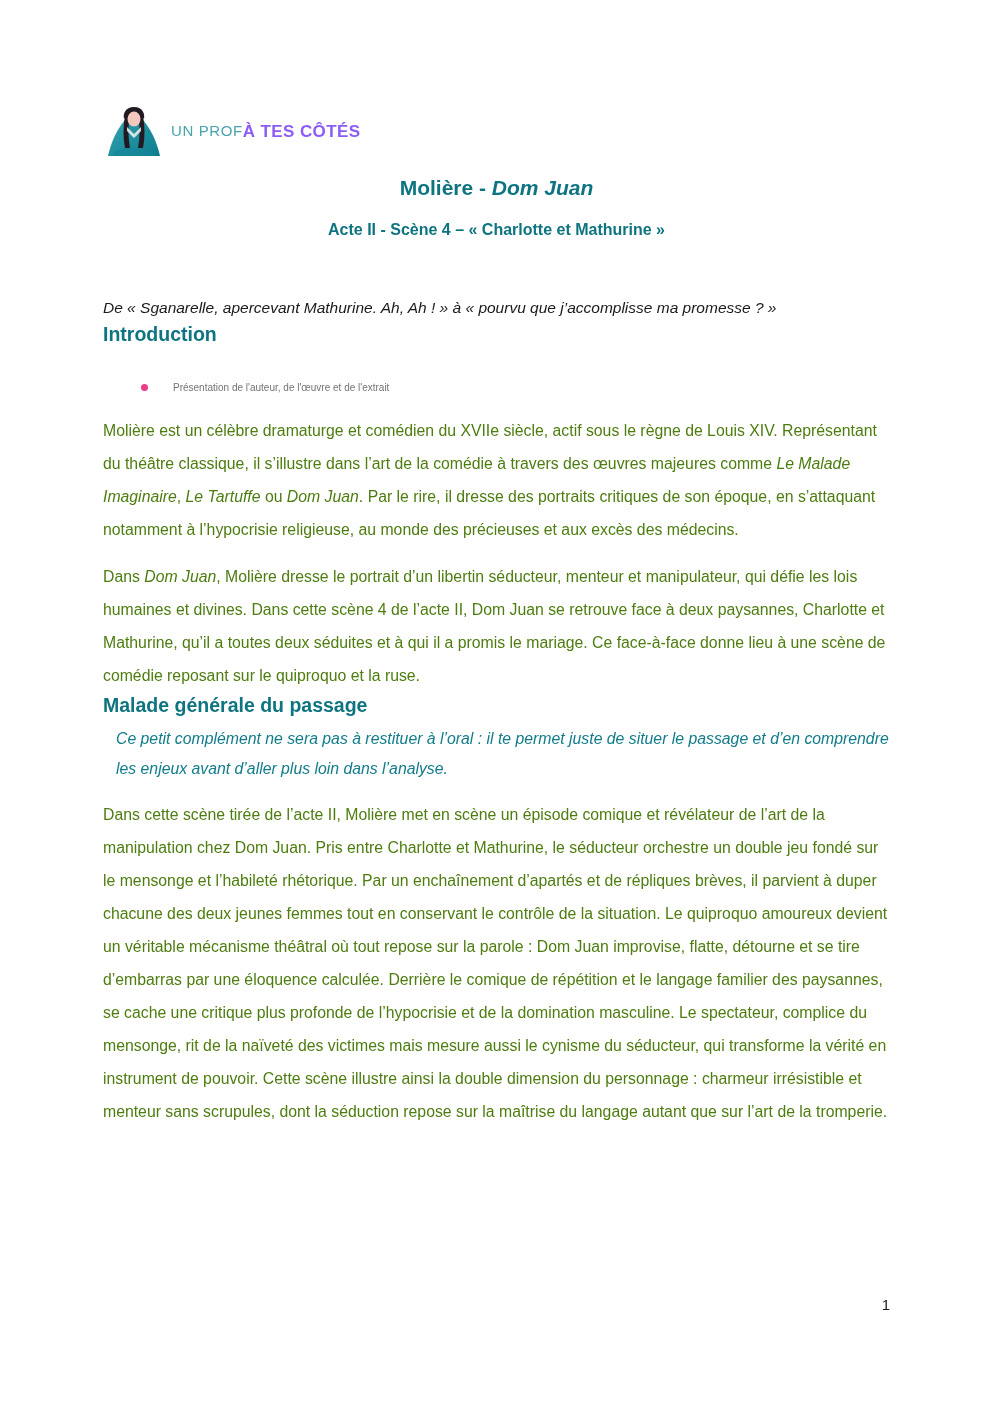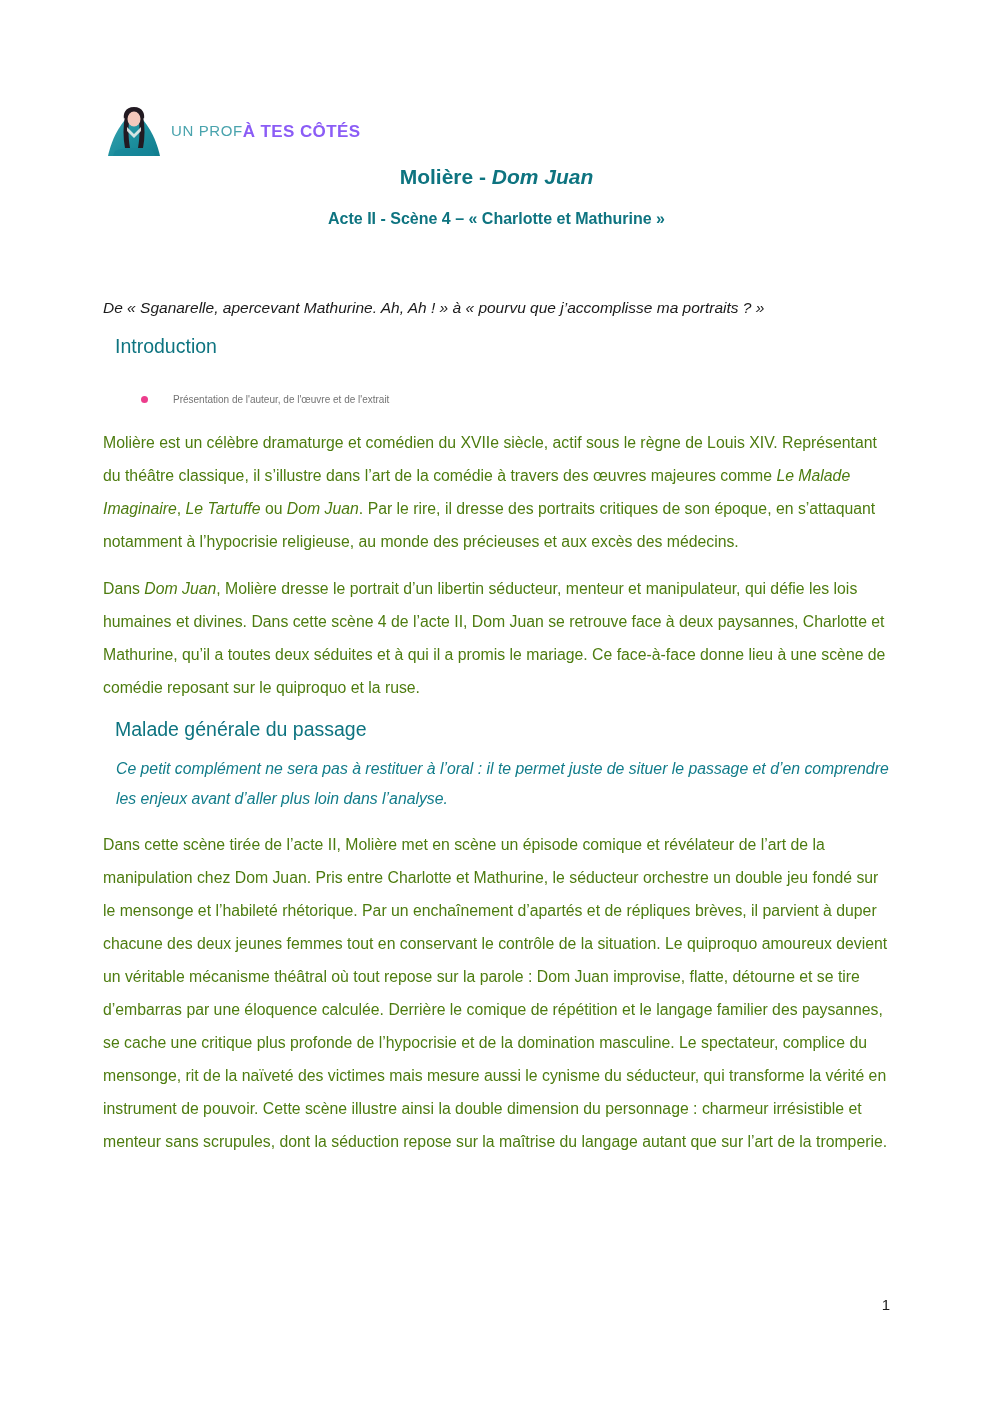--- a/index.html
+++ b/index.html
@@ -48,21 +48,21 @@
     font-size: 17px;
     letter-spacing: 0.4px;
     color: #8b5cf6;
     font-weight: 700;
   }
 
   
   .doc-title-wrap {
     position: absolute;
     left: 103px;
-    top: 161px;
+    top: 172px;
     width: 787px;
     text-align: center;
   }
   .doc-title-1 {
     color: #0e7480;
     font-weight: bold;
     font-size: 21px;
     line-height: 32px;
     margin: 0;
   }
@@ -88,23 +88,23 @@
     font-style: italic;
     font-size: 15.5px;
     color: #1a1a1a;
     line-height: 26px;
     margin: 0;
   }
 
   h2.section-heading {
     color: #0e7480;
     font-size: 19.5px;
-    font-weight: normal;
+    font-weight: bold;
     line-height: 26px;
-    margin: 12px;
+    margin: 0;
   }
   .h-introduction { margin-top: 57px; }
   .h-analyse { margin-top: 62px; }
 
   .bullet-list {
     list-style: none;
     margin: 29px 0 0 0;
     padding: 0 0 0 38px;
   }
   .bullet-item {
@@ -186,21 +186,21 @@
     </div>
   </div>
 
   <div class="doc-title-wrap">
     <div class="doc-title-1"><span>Molière - </span><span class="ital">Dom Juan</span></div>
     <div class="doc-title-2">Acte II - Scène 4 – « Charlotte et Mathurine »</div>
   </div>
 
   <div class="content">
 
-    <p class="extract-line">De « Sganarelle, apercevant Mathurine. Ah, Ah ! » à « pourvu que j’accomplisse ma portraits ? »</p>
+    <p class="extract-line">De « Sganarelle, apercevant Mathurine. Ah, Ah ! » à « pourvu que j’accomplisse ma promesse ? »</p>
 
     <h2 class="section-heading h-introduction">Introduction</h2>
 
     <ul class="bullet-list">
       <li class="bullet-item">
         <span class="dot"></span>
         <span>Présentation de l'auteur, de l'œuvre et de l'extrait</span>
       </li>
     </ul>
 

